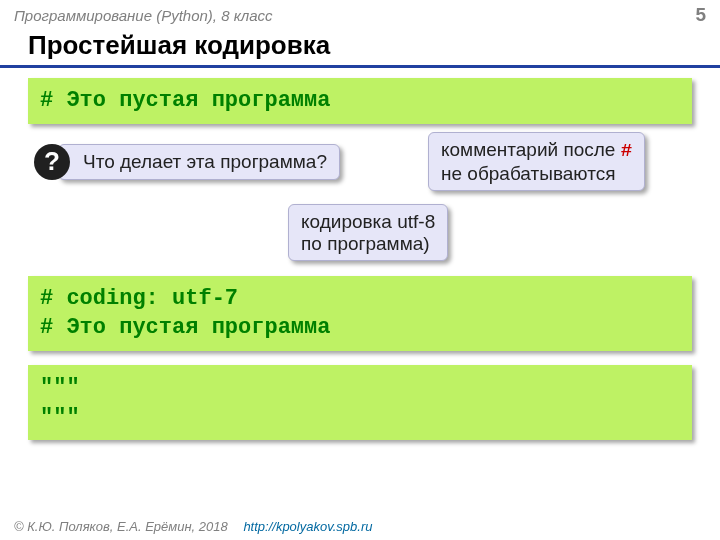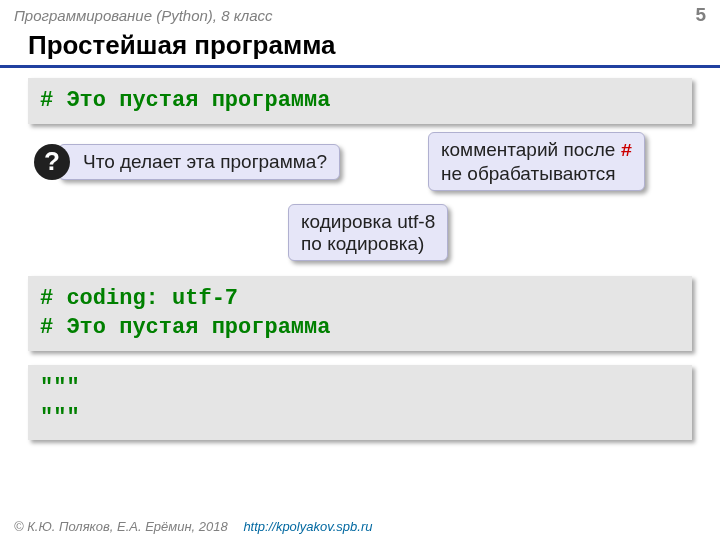--- a/index.html
+++ b/index.html
@@ -30,21 +30,21 @@
     font-weight: bold;
     color: #000;
     padding: 2px 14px 4px 28px;
     border-bottom: 3px solid #2040a0;
   }
   .content {
     position: relative;
     padding: 10px 28px 0 28px;
   }
   .code-box {
-    background: #e5e5e5;
+    background: #bef264;
     box-shadow: 3px 3px 4px rgba(0,0,0,0.35);
     padding: 8px 12px;
     font-family: "Courier New", monospace;
     font-size: 22px;
     font-weight: bold;
     color: #008000;
     line-height: 1.35;
     margin-bottom: 14px;
   }
   .code-line { white-space: pre; }
@@ -85,42 +85,42 @@
   .footer .url { color: #0369a1; margin-left: 12px; }
 </style>
 </head>
 <body>
 
 <div class="header-bar">
   <span>Программирование (Python), 8 класс</span>
   <span class="page-num">5</span>
 </div>
 
-<div class="title">Простейшая программа</div>
+<div class="title">Простейшая кодировка</div>
 
 <div class="content">
 
   <div class="code-box">
     <div class="code-line"># Это пустая программа</div>
   </div>
 
   <div class="row">
     <div class="qmark" style="left:6px; top:6px;">
       <span>?</span>
     </div>
     <div class="bubble" style="left:30px; top:6px;">
       <span style="margin-left:12px;">Что делает эта программа?</span>
     </div>
     <div class="bubble" style="left:400px; top:-6px;">
       <span>комментарий после </span><span class="hash-red" style="font-weight:bold;font-family:'Courier New',monospace;">#</span><br>
       <span>не обрабатываются</span>
     </div>
     <div class="bubble" style="left:260px; top:66px;">
       <span>кодировка utf-8</span><br>
-      <span>по кодировка)</span>
+      <span>по программа)</span>
     </div>
   </div>
 
   <div class="code-box">
     <div class="code-line"># coding: utf-7</div>
     <div class="code-line"># Это пустая программа</div>
   </div>
 
   <div class="code-box">
     <div class="code-line">"""</div>

